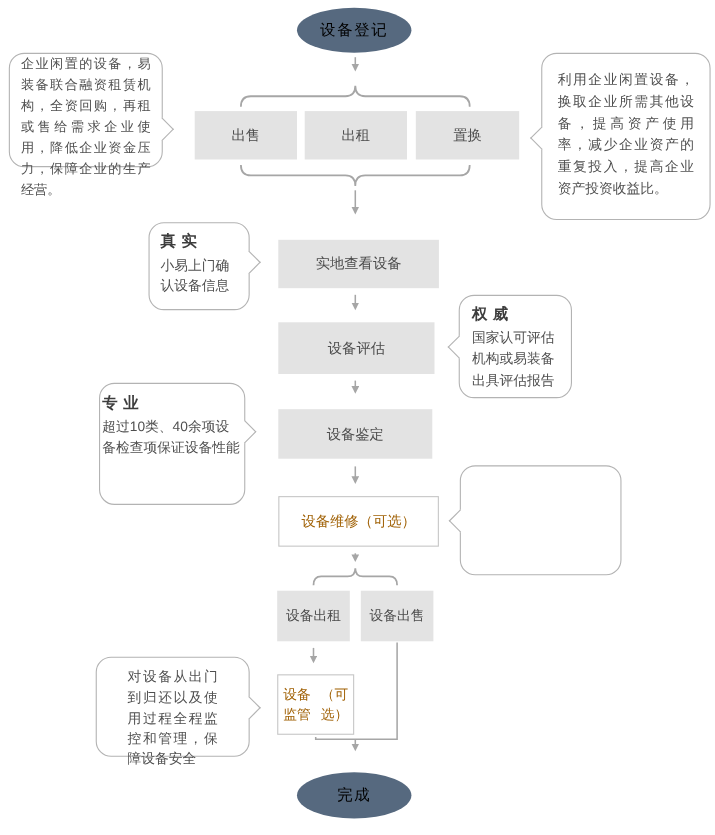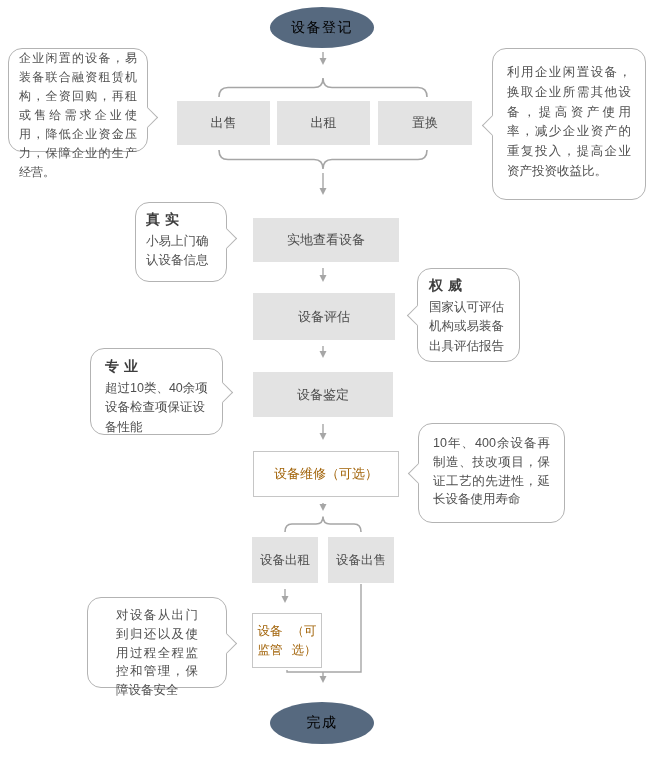--- a/index.html
+++ b/index.html
@@ -47,21 +47,21 @@
   .tip { position:absolute; width:15px; height:15px; background:#ffffff;
     transform:rotate(45deg); box-sizing:border-box; }
   .tip.r { right:-8px; border-top:1.5px solid #b3b3b3; border-right:1.5px solid #b3b3b3; }
   .tip.l { left:-8px; border-bottom:1.5px solid #b3b3b3; border-left:1.5px solid #b3b3b3; }
 
   .co-buyback { left:8px;  top:48px;  width:140px; height:104px; padding:0 10px; }
   .co-buyback .body { font-size:12px; }
   .co-exchange { left:492px; top:48px; width:154px; height:152px; padding:14px 14px; }
   .co-authentic { left:135px; top:202px; width:92px; height:80px; padding:8px 10px; }
   .co-authority { left:417px; top:268px; width:103px; height:94px; padding:8px 11px; }
-  .co-professional { left:90px; top:348px; width:133px; height:87px; padding:9px 14px; }
+  .co-professional { left:90px; top:348px; width:133px; height:111px; padding:9px 2px; }
   .co-remanufacture { left:418px; top:423px; width:147px; height:100px; padding:10px 14px; }
   .co-supervision { left:87px; top:597px; width:140px; height:91px; padding:8px 28px; }
   .co-supervision .body, .co-remanufacture .body { line-height:1.5; }
   .co-authentic .body, .co-authority .body, .co-professional .body {
     text-align:left; line-height:1.55; }
 </style>
 </head>
 <body>
 
 <div class="canvas">
@@ -154,21 +154,20 @@
   </div>
 
   <div class="callout co-professional">
     <span class="tip r" style="top:36px"></span>
     <div class="title">专业</div>
     <div class="body">超过10类、40余项设备检查项保证设备性能</div>
   </div>
 
   <div class="callout co-remanufacture">
     <span class="tip l" style="top:42px"></span>
-    <div class="body">10年、400余设备再制造、技改项目，保证工艺的先进性，延长设备使用寿命</div>
   </div>
 
   <div class="callout co-supervision">
     <span class="tip r" style="top:38px"></span>
     <div class="body">对设备从出门到归还以及使用过程全程监控和管理，保障设备安全</div>
   </div>
 
 </div>
 
 </body></html>

